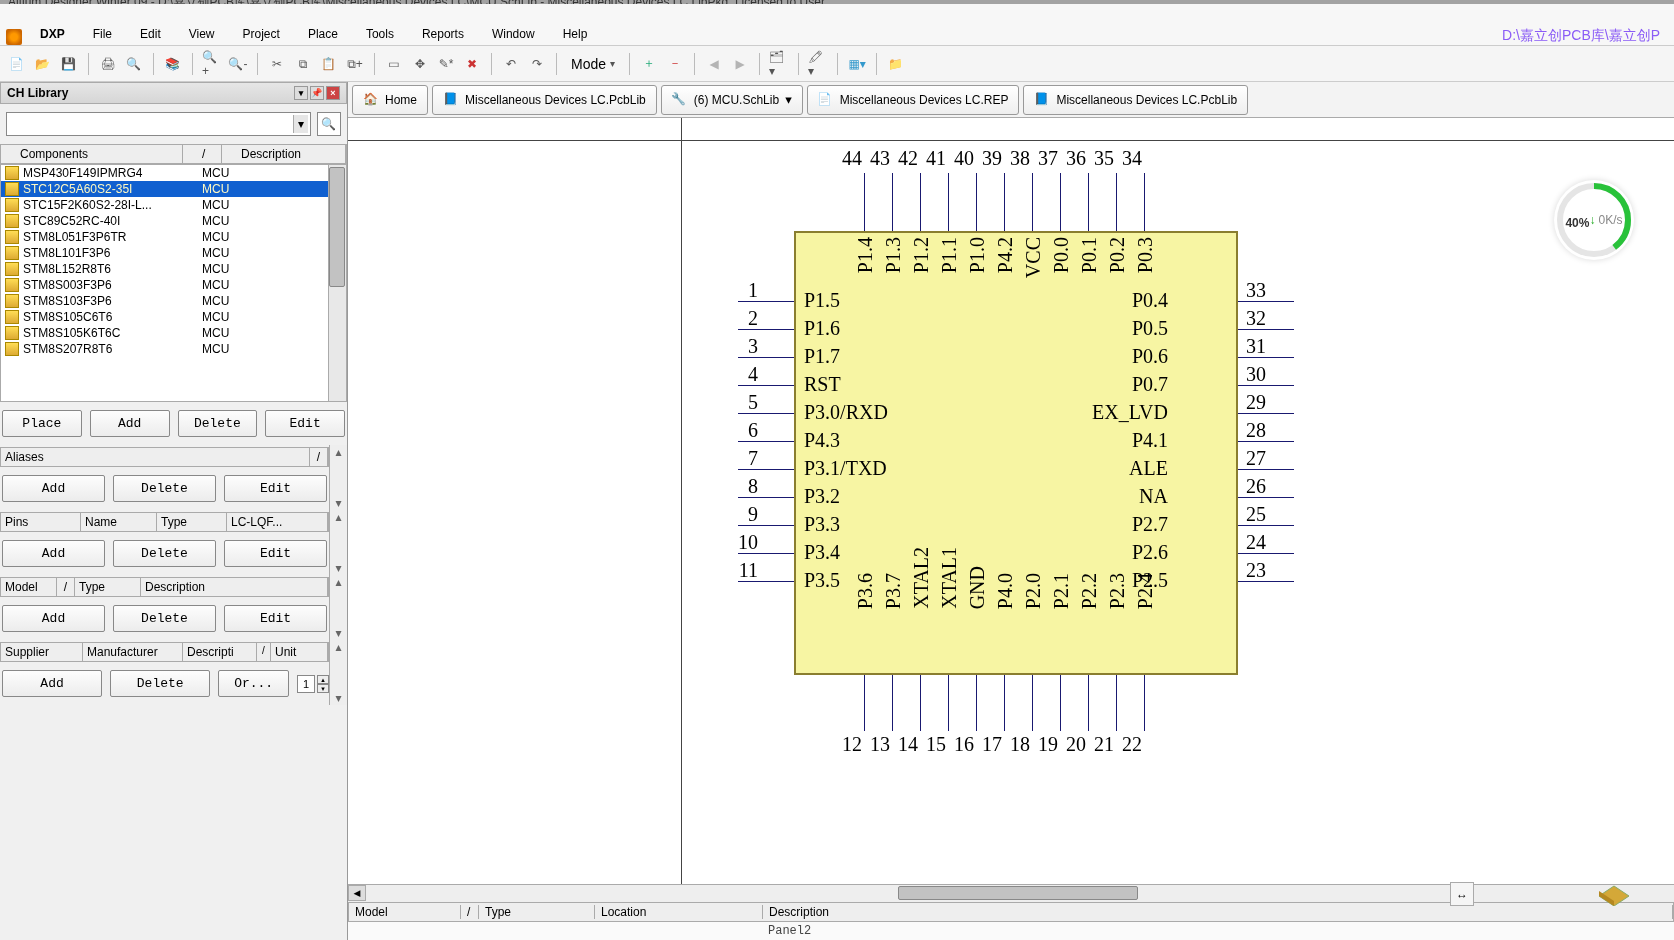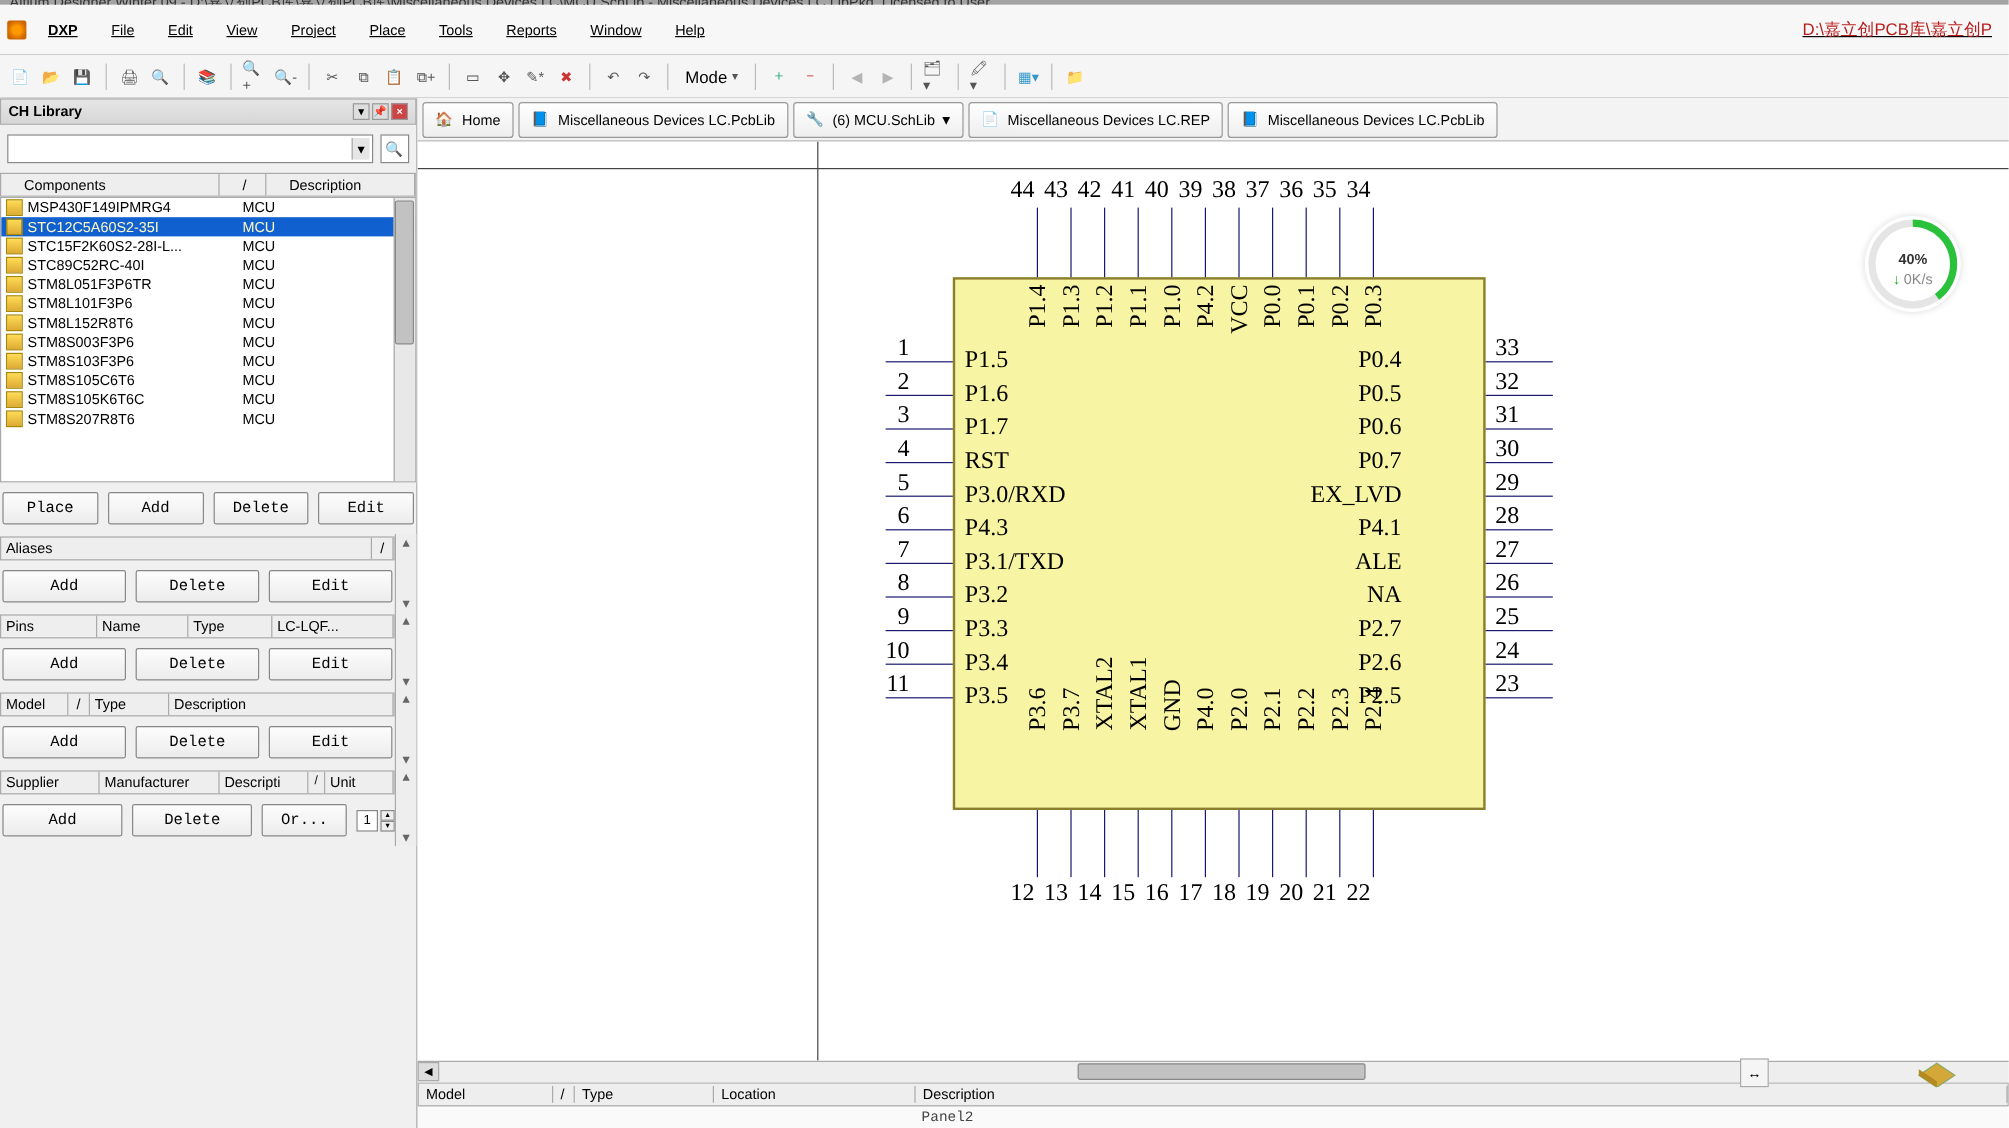--- a/index.html
+++ b/index.html
@@ -1,21 +1,21 @@
 <!DOCTYPE html>
 <html><head>
 <meta charset="utf-8">
 <style>
 * { margin:0; padding:0; box-sizing:border-box; font-family:Tahoma,Arial,sans-serif; font-size:12px; }
 body { background:#fff; overflow:hidden; width:1674px; height:940px; position:relative; }
 .titlebar { height:4px; background:#a3a3a3; color:#333; padding:0 8px; line-height:4px; overflow:hidden; }
-.menubar { height:42px; background:#f7f7f7; border-bottom:1px solid #ccc; display:flex; align-items:center; padding:0 6px; font-size:15px;text-decoration:underline; }
+.menubar { height:42px; background:#f7f7f7; border-bottom:1px solid #ccc; display:flex; align-items:flex-end; padding:0 6px; font-size:15px; }
 .menubar .dxp-icon { width:16px; height:16px; background:radial-gradient(circle,#f90 30%,#c60 70%); border-radius:2px; margin-right:4px; }
 .menubar .item { padding:4px 14px; cursor:default; }
-.menubar .path { margin-left:auto; color:#b91c1c; padding-right:8px; font-size:14px; }
+.menubar .path { margin-left:auto; color:#8b5cf6; padding-right:8px; font-size:14px; }
 .toolbar { height:36px; background:#f5f5f5; border-bottom:1px solid #ccc; display:flex; align-items:center; padding:0 6px; gap:4px; }
 .toolbar .sep { width:1px; height:22px; background:#bbb; margin:0 4px; }
 .tbtn { width:22px; height:22px; display:flex; align-items:center; justify-content:center; border:1px solid transparent; border-radius:2px; cursor:default; color:#555; }
 .mode { padding:2px 6px; font-size:14px; display:flex; align-items:center; gap:4px; }
 .mode::after { content:"▾"; font-size:10px; color:#555; }
 .main { display:flex; height:calc(100% - 82px); }
 .leftpanel { width:348px; background:#f0f0f0; border-right:1px solid #999; display:flex; flex-direction:column; }
 .panel-title { background:linear-gradient(#e6e6e6,#d6d6d6); border:1px solid #aaa; padding:3px 6px; font-weight:bold; font-size:13px; display:flex; align-items:center; }
 .panel-ctrls { margin-left:auto; display:flex; gap:2px; }
 .panel-ctrls .pc { width:14px; height:14px; background:#ddd; border:1px solid #999; font-size:9px; display:flex; align-items:center; justify-content:center; }
@@ -54,21 +54,21 @@
 .pin-lbl { position:absolute; font-family:"Times New Roman",serif; font-size:20px; color:#000; }
 .pin-lbl.vert { writing-mode:vertical-rl; transform:rotate(180deg); }
 .hscroll { height:18px; background:#eee; border-top:1px solid #aaa; position:relative; }
 .hscroll .arrow { width:18px; height:16px; background:#ddd; border:1px solid #aaa; display:inline-flex; align-items:center; justify-content:center; font-size:9px; }
 .hscroll .hthumb { position:absolute; left:550px; top:1px; height:14px; width:240px; background:#c2c2c2; border:1px solid #888; border-radius:2px; }
 .bottom-tabs { height:24px; border-top:1px solid #aaa; display:flex; align-items:flex-end; padding-left:6px; }
 .btab { padding:2px 14px; border:1px solid #999; border-bottom:none; background:#fff; font-size:13px; border-radius:3px 3px 0 0; margin-right:-1px; }
 .grid-hdr { display:flex; background:#eee; border:1px solid #aaa; padding:2px 0; font-family:'Courier New',monospace; font-size:13px; }
 .grid-hdr .gc { padding:0 6px; border-right:1px solid #aaa; }
 .statusrow { color:#444; padding:2px 8px; font-family:'Courier New',monospace; }
-.floatbadge { position:absolute; right:40px; top:180px; width:80px; height:80px; border-radius:50%; display:flex; flex-direction:column; align-items:center; justify-content:center; background:#fff; box-shadow:0 0 6px rgba(0,0,0,.15); }
+.floatbadge { position:absolute; right:40px; top:180px; width:80px; height:80px; border-radius:50%; display:flex; flex-direction:row; align-items:center; justify-content:center; background:#fff; box-shadow:0 0 6px rgba(0,0,0,.15); }
 .floatbadge svg { position:absolute; top:0; left:0; }
 .floatbadge .pct { font-size:22px; font-weight:bold; color:#333; z-index:1; }
 .floatbadge .pct small { font-size:12px; }
 .floatbadge .rate { font-size:11px; color:#888; z-index:1; }
 .cornericon { position:absolute; right:40px; bottom:34px; width:40px; height:30px; }
 .flipicon { position:absolute; right:200px; bottom:34px; width:24px; height:24px; border:1px solid #aaa; background:#f5f5f5; display:flex; align-items:center; justify-content:center; }
 .spin { width:30px; display:flex; align-items:center; gap:2px; }
 .spin input { width:18px; height:18px; border:1px solid #888; text-align:center; font-size:11px; }
 .spin .ud { display:flex; flex-direction:column; }
 .spin .ud div { width:12px; height:9px; border:1px solid #888; background:#eee; font-size:7px; line-height:7px; text-align:center; }

